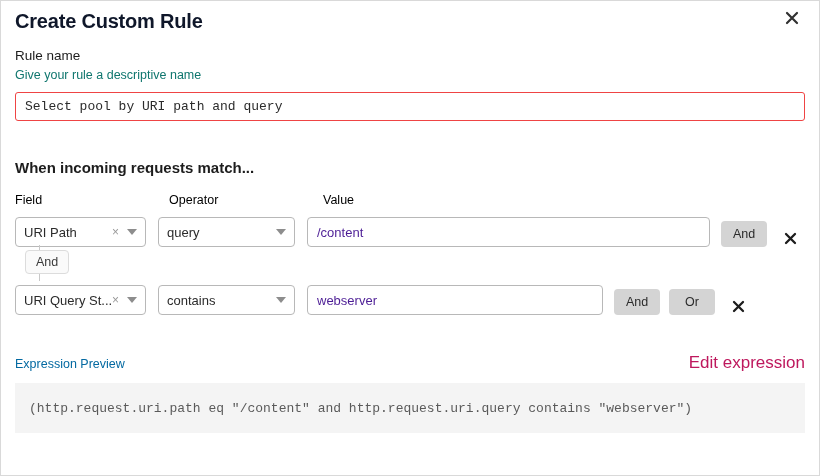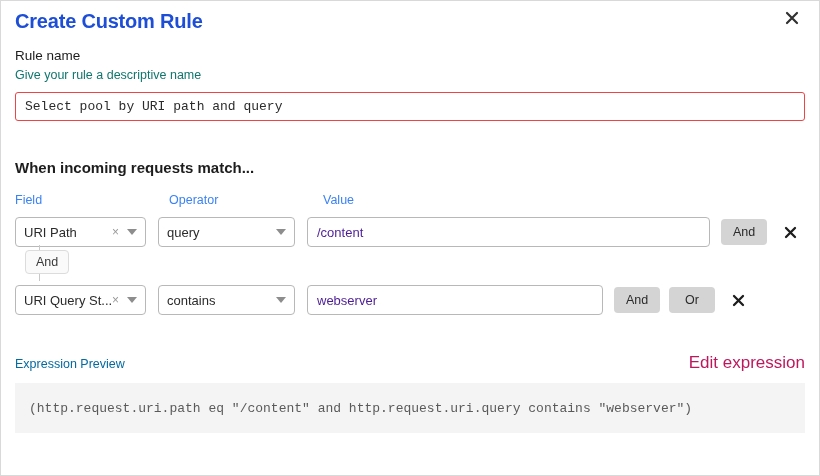--- a/index.html
+++ b/index.html
@@ -30,21 +30,21 @@
     position: relative;
     height: 46px;
   }
   .dialog-title {
     position: absolute;
     left: 0;
     top: 9px;
     font-size: 20px;
     font-weight: bold;
     letter-spacing: -0.2px;
-    color: #1d4ed8;
+    color: #0f172a;
   }
   .close-btn {
     position: absolute;
     right: 2px;
     top: 6px;
     width: 22px;
     height: 22px;
     display: flex;
     align-items: center;
     justify-content: center;
@@ -90,30 +90,30 @@
 
   
   .builder {
     position: relative;
     margin-top: 17px;
   }
 
   .col-headers {
     display: flex;
     font-size: 12.5px;
-    color: #3b82f6;
+    color: #000000;
     height: 18px;
   }
   .col-headers .h-field   { width: 142px; }
   .col-headers .h-op      { width: 142px; margin-left: 12px; }
   .col-headers .h-value   { margin-left: 12px; }
 
   .cond-row {
     display: flex;
-    align-items: center;
+    align-items: flex-end;
     margin-top: 6px;
     position: relative;
   }
 
   .select-box {
     box-sizing: border-box;
     position: relative;
     height: 30px;
     border: 1px solid #b8b8b8;
     border-radius: 4px;

